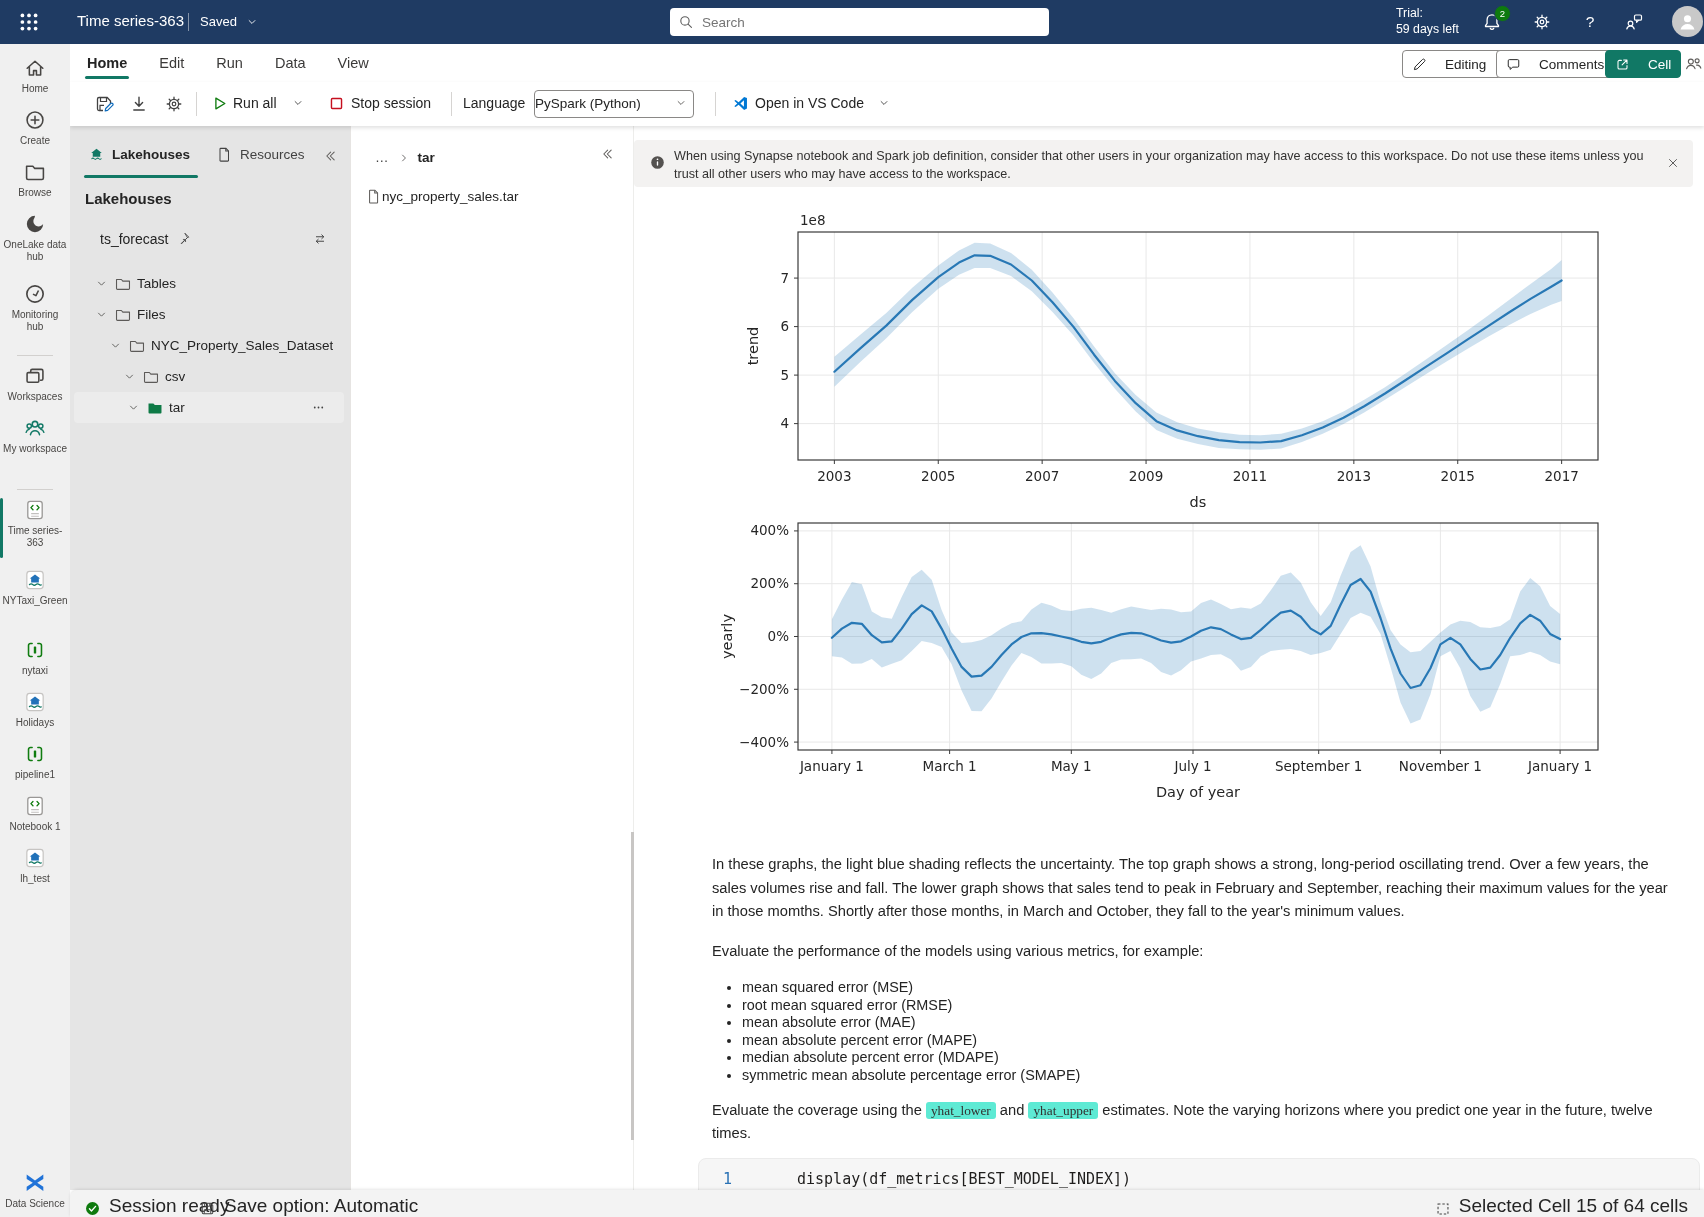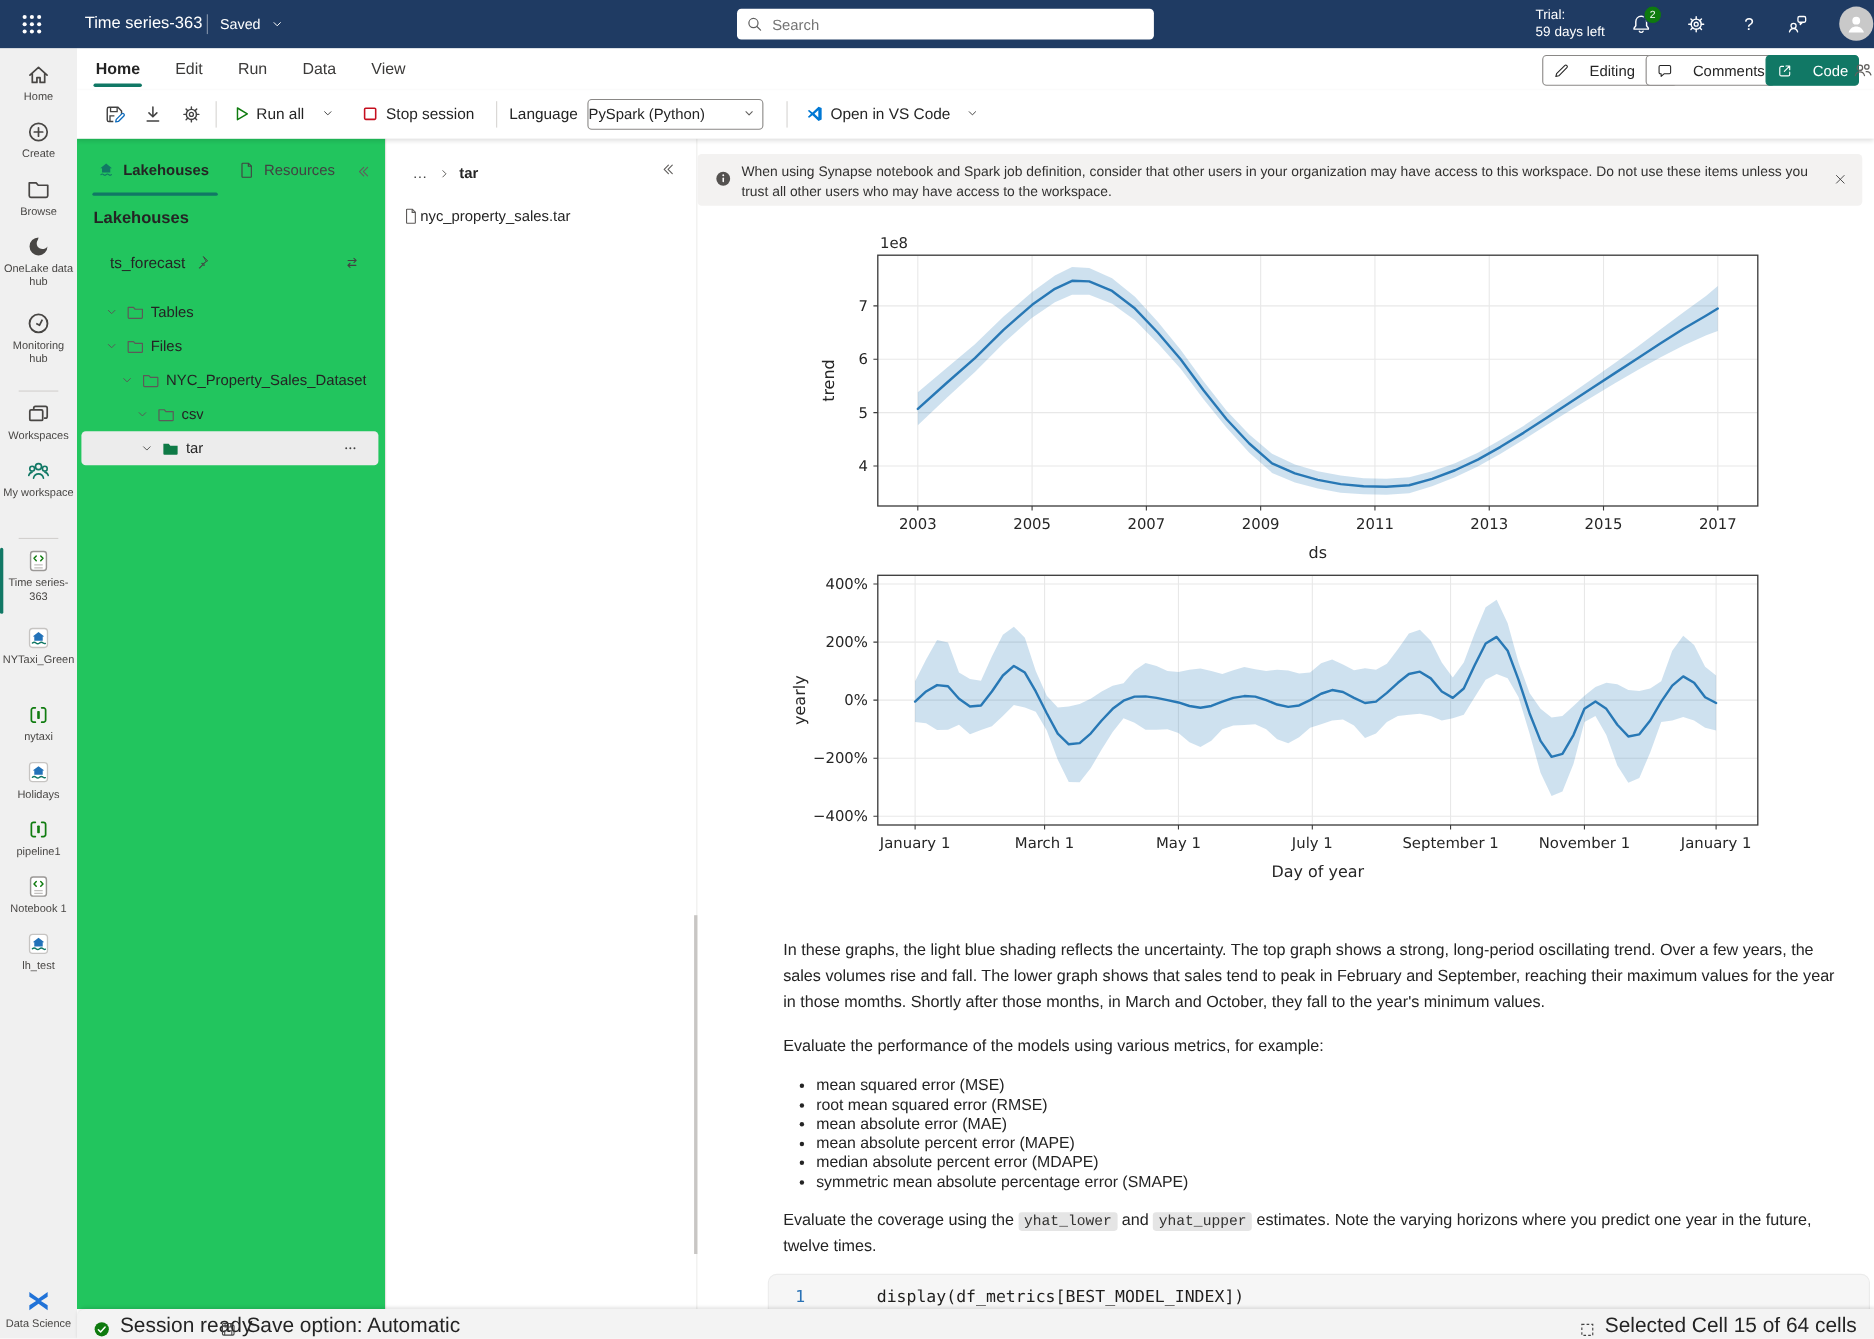--- a/index.html
+++ b/index.html
@@ -50,21 +50,21 @@
   .rail-item{position:relative;width:70px;height:52px;display:flex;flex-direction:column;align-items:center;
      padding-top:2px;box-sizing:border-box;cursor:pointer;}
   .rail-item.two{height:70px;}
   .rail-item svg{flex:none;color:#484644;}
   .rail-label{font-size:10px;line-height:11.5px;color:#484644;text-align:center;width:66px;
      overflow-wrap:anywhere;margin-top:3px;}
   .rail-item.selected::before{content:"";position:absolute;left:0;top:2px;bottom:8px;width:3px;background:#117865;border-radius:2px;}
   .rail-divider{width:36px;height:1px;background:#d2d0ce;margin:5px auto 6px auto;}
   #rail-bottom{position:absolute;left:0;bottom:8px;width:70px;display:flex;flex-direction:column;align-items:center;cursor:pointer;}
   
-  #explorer{position:absolute;left:70px;top:126px;width:280px;height:1064px;background:#22c55e;}
+  #explorer{position:absolute;left:70px;top:126px;width:280px;height:1064px;background:#e5e5e5;}
   #explorer-tabs{position:absolute;left:0;top:20px;height:30px;width:280px;}
   .x-tab{position:absolute;top:0;display:flex;gap:7px;align-items:center;font-size:13.5px;color:#424242;cursor:pointer;}
   .x-tab.active{font-weight:bold;color:#242424;}
   #xtab-underline{position:absolute;left:14px;top:29px;width:114px;height:3px;border-radius:2px;background:#117865;}
   #explorer-collapse{position:absolute;left:252px;top:22px;color:#605e5c;cursor:pointer;}
   #explorer-heading{position:absolute;left:15px;top:64px;font-size:15px;font-weight:bold;color:#242424;}
   #source-row{position:absolute;left:0px;top:102px;width:280px;height:26px;}
   #source-name{position:absolute;left:30px;top:3px;font-size:14px;color:#242424;}
   #pin-ic{position:absolute;left:106px;top:3px;color:#424242;}
   #swap-ic{position:absolute;left:242px;top:3px;color:#424242;cursor:pointer;}
@@ -89,21 +89,21 @@
   #banner-close{position:absolute;right:13px;top:16px;cursor:pointer;color:#424242;}
   .chartbox{position:absolute;}
   #chart1{left:67px;top:79px;width:940px;height:310px;}
   #chart2{left:67px;top:372px;width:940px;height:318px;}
   .tick{font:13.5px "DejaVu Sans",sans-serif;fill:#262626;}
   .axlabel{font:14.5px "DejaVu Sans",sans-serif;fill:#262626;}
   #md-block{position:absolute;left:78px;top:727px;width:968px;font-size:14.7px;line-height:23.5px;color:#242424;}
   #md-block p{margin:0 0 16px 0;}
   #md-block ul{margin:0 0 14px 0;padding-left:30px;}
   #md-block li{line-height:17.6px;font-size:14.4px;margin:0;}
-  .codechip{font-family:Liberation Mono, monospace;font-size:13.3px;background:#e5e5e5;border-radius:3px;padding:1px 5px;color:#323130;}
+  .codechip{font-family:Liberation Serif, serif;font-size:13.3px;background:#5eead4;border-radius:3px;padding:1px 5px;color:#323130;}
   #code-cell{position:absolute;left:64px;top:1032px;width:1000px;height:40px;background:#f6f6f6;
      border:1px solid #ebebeb;border-radius:8px 8px 0 0;}
   #code-line-no{position:absolute;left:24px;top:11px;font-family:"DejaVu Sans Mono",monospace;font-size:15px;color:#2a72b5;}
   #code-text{position:absolute;left:62px;top:11px;font-family:"DejaVu Sans Mono",monospace;font-size:15px;color:#1f1e1d;white-space:pre;margin-left:36px;}
   
   #statusbar{position:absolute;left:70px;top:1190px;width:1634px;height:27px;background:#f3f3f3;
      border-radius:8px 0 0 0;box-shadow:0 -1px 3px rgba(0,0,0,.10);z-index:10;}
   .sb-item{position:absolute;top:5px;display:flex;align-items:flex-end;gap:8px;font-size:19px;color:#242424;}
   #sb-session{left:14px;}
   #sb-save{left:129px;}
@@ -215,21 +215,21 @@
         </span>
       <span>Comments</span>
     </div>
     <div class="btn" id="btn-share">
       <span id="ic-share">
           <svg width="15" height="15" viewBox="0 0 20 20" style="display:block">
             <path d="M8.5 4.5H5.8A1.8 1.8 0 0 0 4 6.3v7.9A1.8 1.8 0 0 0 5.8 16h8.4a1.8 1.8 0 0 0 1.8-1.8v-2.7" fill="none" stroke="currentColor" stroke-width="1.4" stroke-linecap="round"></path>
             <path d="M11.5 4H16v4.5M15.8 4.2L9.5 10.5" fill="none" stroke="currentColor" stroke-width="1.4" stroke-linecap="round" stroke-linejoin="round"></path>
           </svg>
         </span>
-      <span>Code</span>
+      <span>Cell</span>
     </div>
     <span id="collab-ic">
         <svg width="19" height="19" viewBox="0 0 20 20" style="display:block">
           <circle cx="7.2" cy="8" r="2.6" fill="none" stroke="currentColor" stroke-width="1.2"></circle>
           <path d="M2.8 15.5c.6-2.3 2.3-3.6 4.4-3.6s3.8 1.3 4.4 3.6" fill="none" stroke="currentColor" stroke-width="1.2" stroke-linecap="round"></path>
           <circle cx="13.8" cy="7.2" r="2.1" fill="none" stroke="currentColor" stroke-width="1.2"></circle>
           <path d="M13.2 11.7c2.2-.3 3.9 1 4.5 3.2" fill="none" stroke="currentColor" stroke-width="1.2" stroke-linecap="round"></path>
         </svg>
       </span>
   </div>

